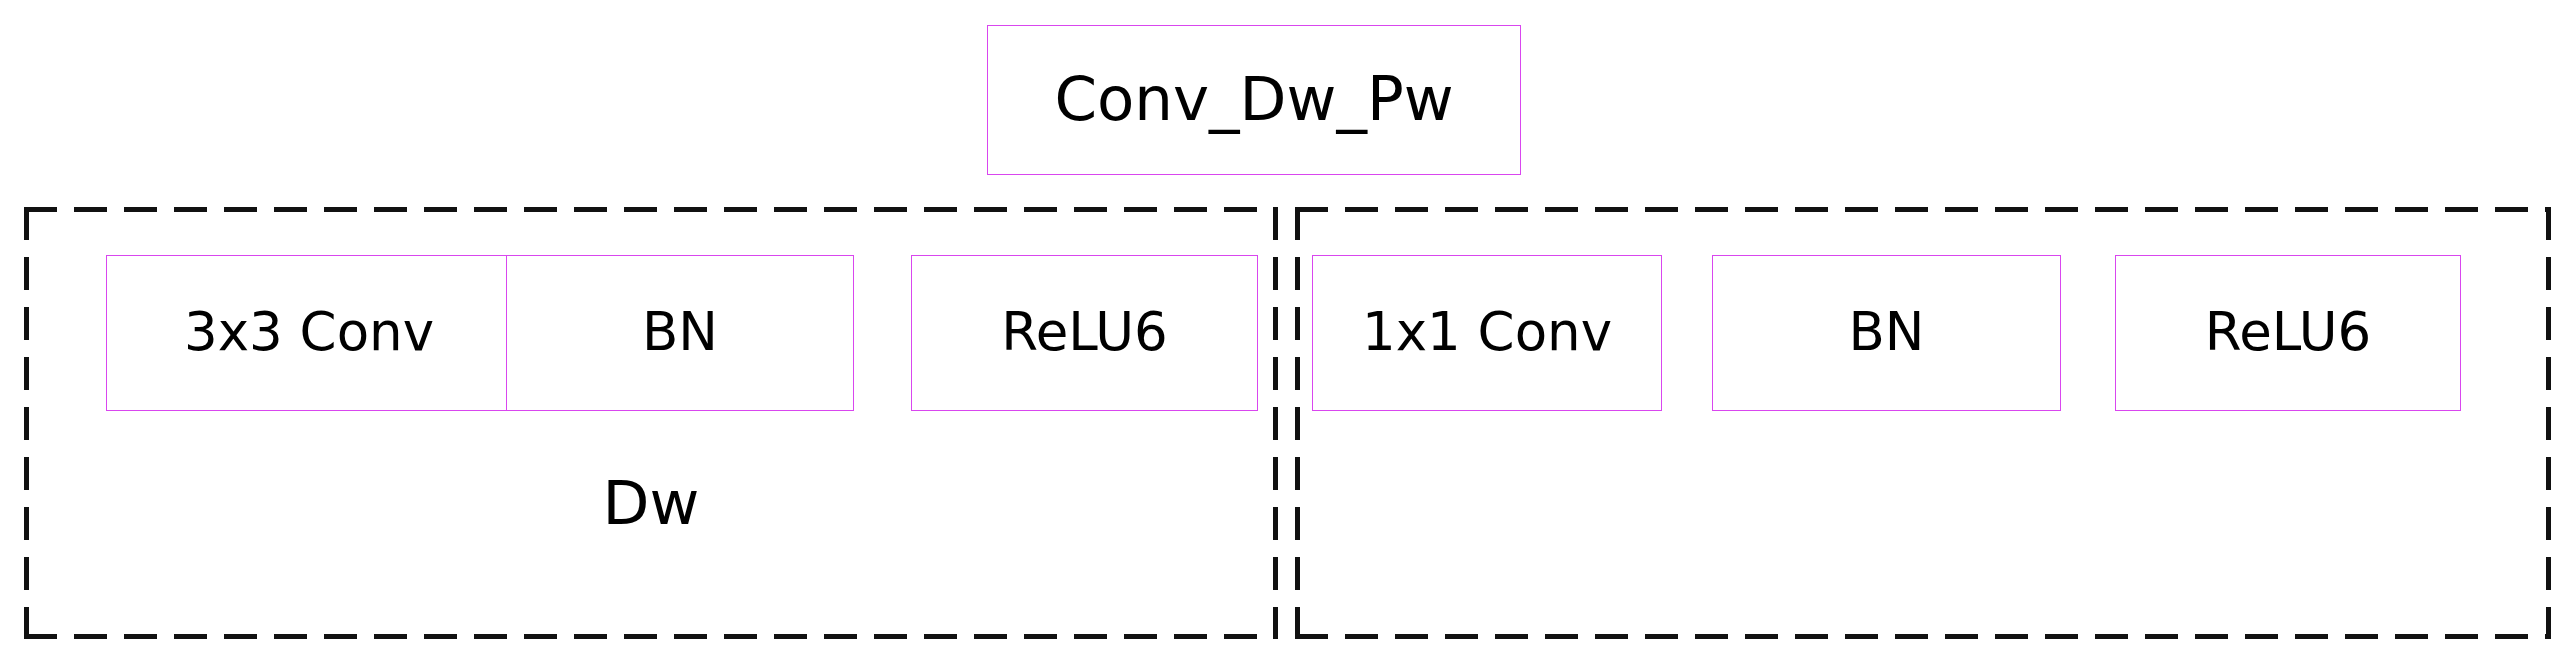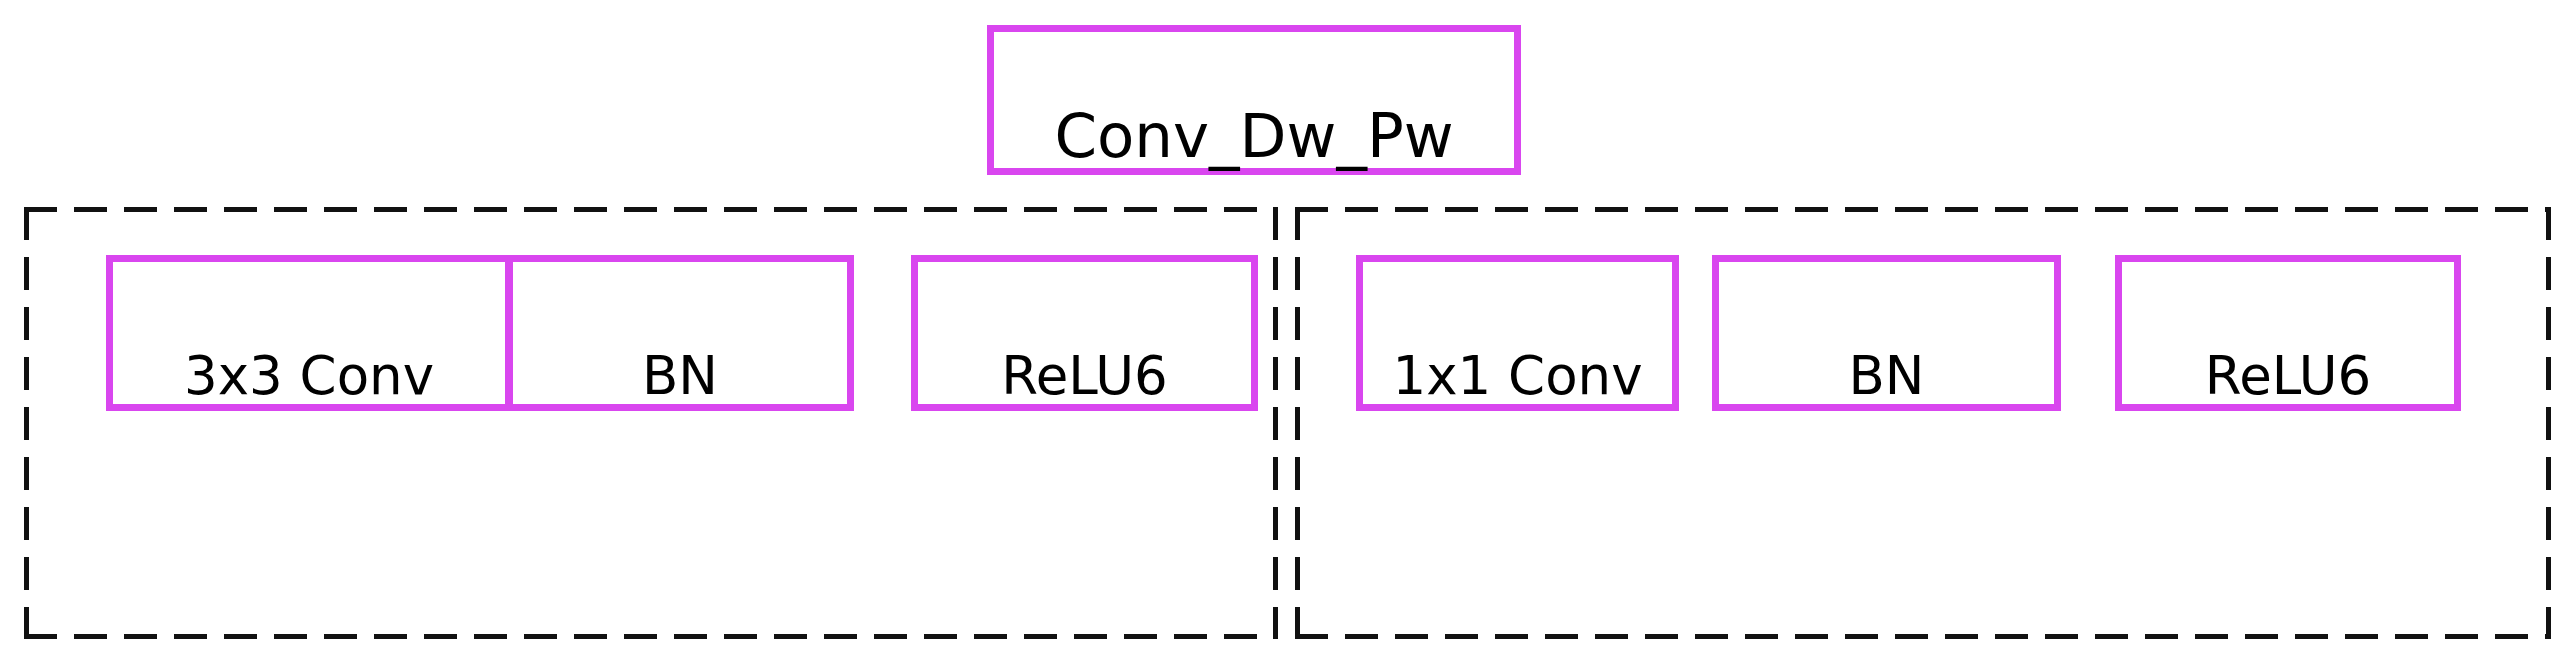--- a/index.html
+++ b/index.html
@@ -16,24 +16,24 @@
     width: 2576px;
     height: 669px;
     background: #ffffff;
     overflow: hidden;
   }
 
   
   .node-box {
     position: absolute;
     box-sizing: border-box;
-    border: 7px solid #d946ef;
+    border: 1px solid #d946ef;
     background: #ffffff;
     display: flex;
-    align-items: flex-end;
+    align-items: center;
     justify-content: center;
     color: #000000;
     line-height: 1;
     white-space: nowrap;
   }
   .node-box > .node-label {
     display: block;
     transform: translateY(-2px);
   }
 
@@ -120,29 +120,30 @@
   </div>
 
   <div class="node-box layer-box" style="left:506px; width:348px;">
     <span class="node-label">BN</span>
   </div>
 
   <div class="node-box layer-box" style="left:911px; width:347px;">
     <span class="node-label">ReLU6</span>
   </div>
 
+  <div class="group-caption" style="left:24px; width:1254px;">Dw</div>
 
   <div class="group-box" style="left:1295px; top:207px; width:1256px; height:432px;">
     <div class="dash-edge edge-top"></div>
     <div class="dash-edge edge-bottom"></div>
     <div class="dash-edge edge-left"></div>
     <div class="dash-edge edge-right"></div>
   </div>
 
-  <div class="node-box layer-box" style="left:1312px; width:323px;margin-left:44px;">
+  <div class="node-box layer-box" style="left:1312px; width:350px;">
     <span class="node-label">1x1 Conv</span>
   </div>
 
   <div class="node-box layer-box" style="left:1712px; width:349px;">
     <span class="node-label">BN</span>
   </div>
 
   <div class="node-box layer-box" style="left:2115px; width:346px;">
     <span class="node-label">ReLU6</span>
   </div>

